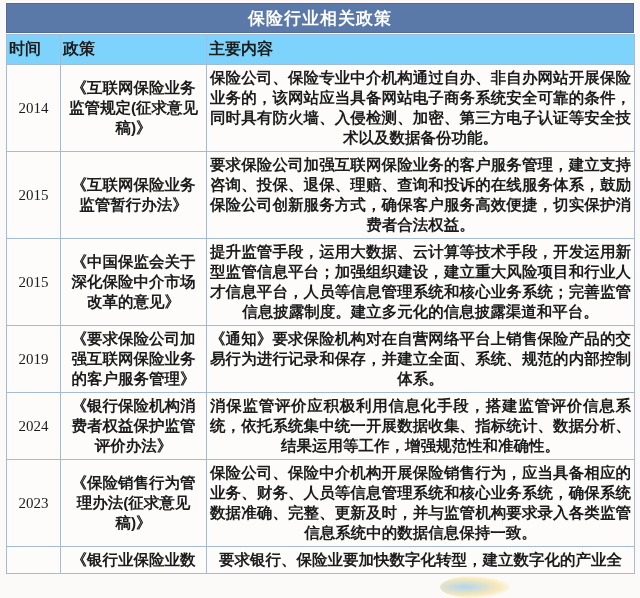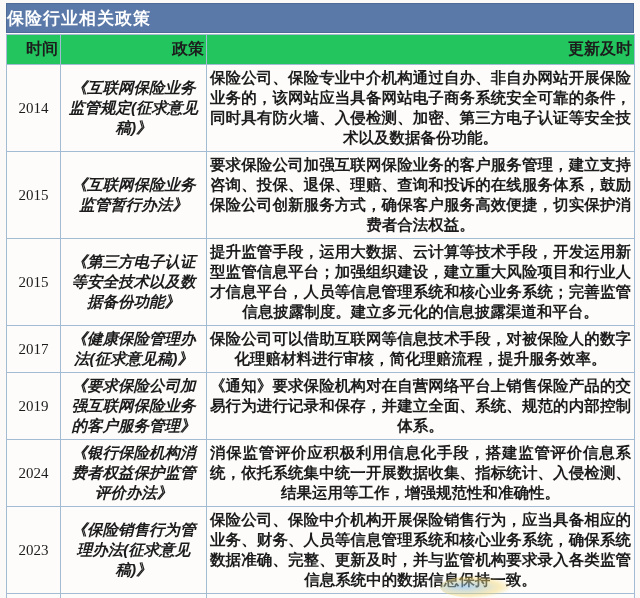--- a/index.html
+++ b/index.html
@@ -19,20 +19,21 @@
   }
   .title-bar {
     width: 628px;
     height: 30px;
     box-sizing: border-box;
     background: #5b79a8;
     border: 1px solid #4f6c99;
     color: #ffffff;
     font-size: 17px;
     font-weight: 700;
+    text-align: center;
     line-height: 29px;
     letter-spacing: 1px;
   }
   table.policy-table {
     width: 628px;
     table-layout: fixed;
     border-collapse: collapse;
     margin-top: 1px;
     background: #fdfcfa;
   }
@@ -42,37 +43,36 @@
   th, td {
     border: 1px solid #a3bcd3;
     vertical-align: middle;
     color: #1c1c1c;
     box-sizing: border-box;
   }
   th {
     height: 30px;
     font-size: 16px;
     font-weight: 700;
-    text-align: right;
-    background: #22c55e;
+    text-align: left;
+    background: #7dd3fc;
     padding: 2px;
   }
   td.year-cell {
     font-family: "Liberation Serif", "DejaVu Serif", serif;
     font-size: 15px;
     text-align: center;
     padding: 2px 1px;
   }
   td.policy-cell {
     font-size: 15.5px;
     font-weight: 600;
     text-align: center;
     line-height: 20px;
     padding: 3px 3px;
-    font-style: italic;
   }
   td.content-cell {
     font-size: 15.5px;
     font-weight: 600;
     text-align: justify;
     text-align-last: center;
     line-height: 20px;
     padding: 3px 3px;
   }
   .watermark {
@@ -97,58 +97,53 @@
   <table class="policy-table">
     <colgroup>
       <col class="c-year">
       <col class="c-policy">
       <col class="c-content">
     </colgroup>
     <thead>
       <tr>
         <th>时间</th>
         <th>政策</th>
-        <th>更新及时</th>
+        <th>主要内容</th>
       </tr>
     </thead>
     <tbody>
   <tr>
     <td class="year-cell">2014</td>
     <td class="policy-cell">《互联网保险业务监管规定(征求意见稿)》</td>
     <td class="content-cell">保险公司、保险专业中介机构通过自办、非自办网站开展保险业务的，该网站应当具备网站电子商务系统安全可靠的条件，同时具有防火墙、入侵检测、加密、第三方电子认证等安全技术以及数据备份功能。</td>
   </tr>
 
   <tr>
     <td class="year-cell">2015</td>
     <td class="policy-cell">《互联网保险业务监管暂行办法》</td>
     <td class="content-cell">要求保险公司加强互联网保险业务的客户服务管理，建立支持咨询、投保、退保、理赔、查询和投诉的在线服务体系，鼓励保险公司创新服务方式，确保客户服务高效便捷，切实保护消费者合法权益。</td>
   </tr>
 
   <tr>
     <td class="year-cell">2015</td>
-    <td class="policy-cell">《第三方电子认证等安全技术以及数据备份功能》</td>
+    <td class="policy-cell">《中国保监会关于深化保险中介市场改革的意见》</td>
     <td class="content-cell">提升监管手段，运用大数据、云计算等技术手段，开发运用新型监管信息平台；加强组织建设，建立重大风险项目和行业人才信息平台，人员等信息管理系统和核心业务系统；完善监管信息披露制度。建立多元化的信息披露渠道和平台。</td>
   </tr>
 
-  <tr>
-    <td class="year-cell">2017</td>
-    <td class="policy-cell">《健康保险管理办法(征求意见稿)》</td>
-    <td class="content-cell">保险公司可以借助互联网等信息技术手段，对被保险人的数字化理赔材料进行审核，简化理赔流程，提升服务效率。</td>
-  </tr>
 
   <tr>
     <td class="year-cell">2019</td>
     <td class="policy-cell">《要求保险公司加强互联网保险业务的客户服务管理》</td>
     <td class="content-cell">《通知》要求保险机构对在自营网络平台上销售保险产品的交易行为进行记录和保存，并建立全面、系统、规范的内部控制体系。</td>
   </tr>
 
   <tr>
     <td class="year-cell">2024</td>
     <td class="policy-cell">《银行保险机构消费者权益保护监管评价办法》</td>
-    <td class="content-cell">消保监管评价应积极利用信息化手段，搭建监管评价信息系统，依托系统集中统一开展数据收集、指标统计、入侵检测、结果运用等工作，增强规范性和准确性。</td>
+    <td class="content-cell">消保监管评价应积极利用信息化手段，搭建监管评价信息系统，依托系统集中统一开展数据收集、指标统计、数据分析、结果运用等工作，增强规范性和准确性。</td>
   </tr>
 
   <tr>
     <td class="year-cell">2023</td>
     <td class="policy-cell">《保险销售行为管理办法(征求意见稿)》</td>
     <td class="content-cell">保险公司、保险中介机构开展保险销售行为，应当具备相应的业务、财务、人员等信息管理系统和核心业务系统，确保系统数据准确、完整、更新及时，并与监管机构要求录入各类监管信息系统中的数据信息保持一致。</td>
   </tr>
 
   <tr>
     <td class="year-cell"></td>

